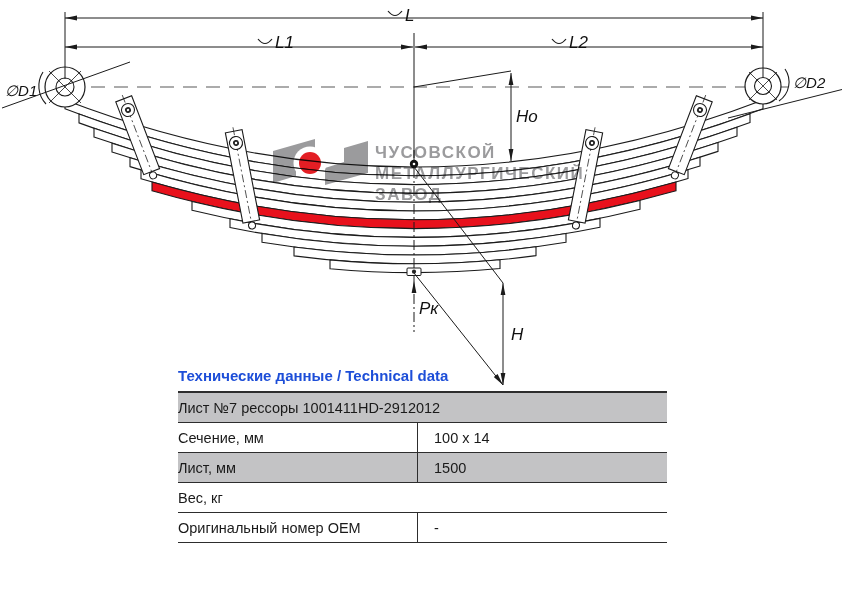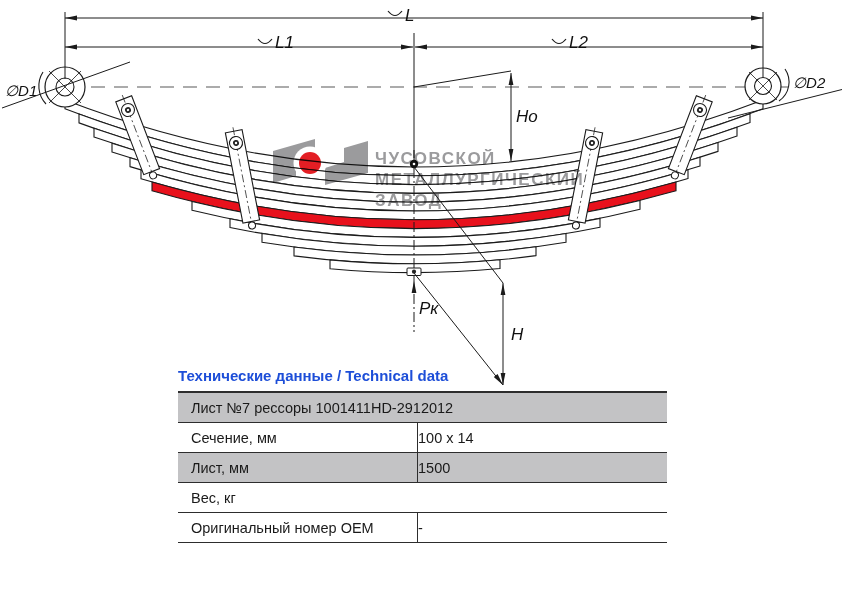--- a/index.html
+++ b/index.html
@@ -5,30 +5,30 @@
   html,body{margin:0;padding:0;background:#fff;}
   .stage{position:relative;width:842px;height:595px;background:#fff;overflow:hidden;
          font-family:"Liberation Sans",sans-serif;color:#1a1a1a;}
   svg text{font-family:"Liberation Sans",sans-serif;}
   .dim{font-style:italic;font-size:17px;fill:#111;}
   .dim-small{font-style:italic;font-size:15px;fill:#111;}
   
   .logo{position:absolute;left:272px;top:136px;display:flex;align-items:flex-start;
         mix-blend-mode:multiply;}
   .logo-text{margin-left:6px;color:#9b9b9d;font-weight:bold;font-size:17px;
-             line-height:21px;letter-spacing:1.5px;white-space:nowrap;margin-top:12px;}
+             line-height:21px;letter-spacing:1.5px;white-space:nowrap;margin-top:6px;}
   
   .tech{position:absolute;left:178px;top:367px;width:489px;}
   .tech-title{color:#1d4ed8;font-weight:bold;font-size:15px;margin:0 0 7px 0;}
   .tbl{border-top:2px solid #2d2d2d;}
   .row{display:flex;height:29px;border-bottom:1.5px solid #2d2d2d;align-items:center;
        font-size:14.5px;}
   .row.gray{background:#c3c3c5;}
-  .cell-label{width:239px;padding-left:13px;box-sizing:border-box;}
-  .cell-value{flex:1;padding-left:0;box-sizing:border-box;border-left:1.5px solid #2d2d2d;
+  .cell-label{width:239px;box-sizing:border-box;}
+  .cell-value{flex:1;padding-left:16px;box-sizing:border-box;border-left:1.5px solid #2d2d2d;
               height:100%;display:flex;align-items:center;}
   .row.header .cell-label{width:auto;}
 </style>
 </head>
 <body>
 
 <div class="stage">
 
   <svg id="dwg" width="842" height="595" viewBox="0 0 842 595">
 

